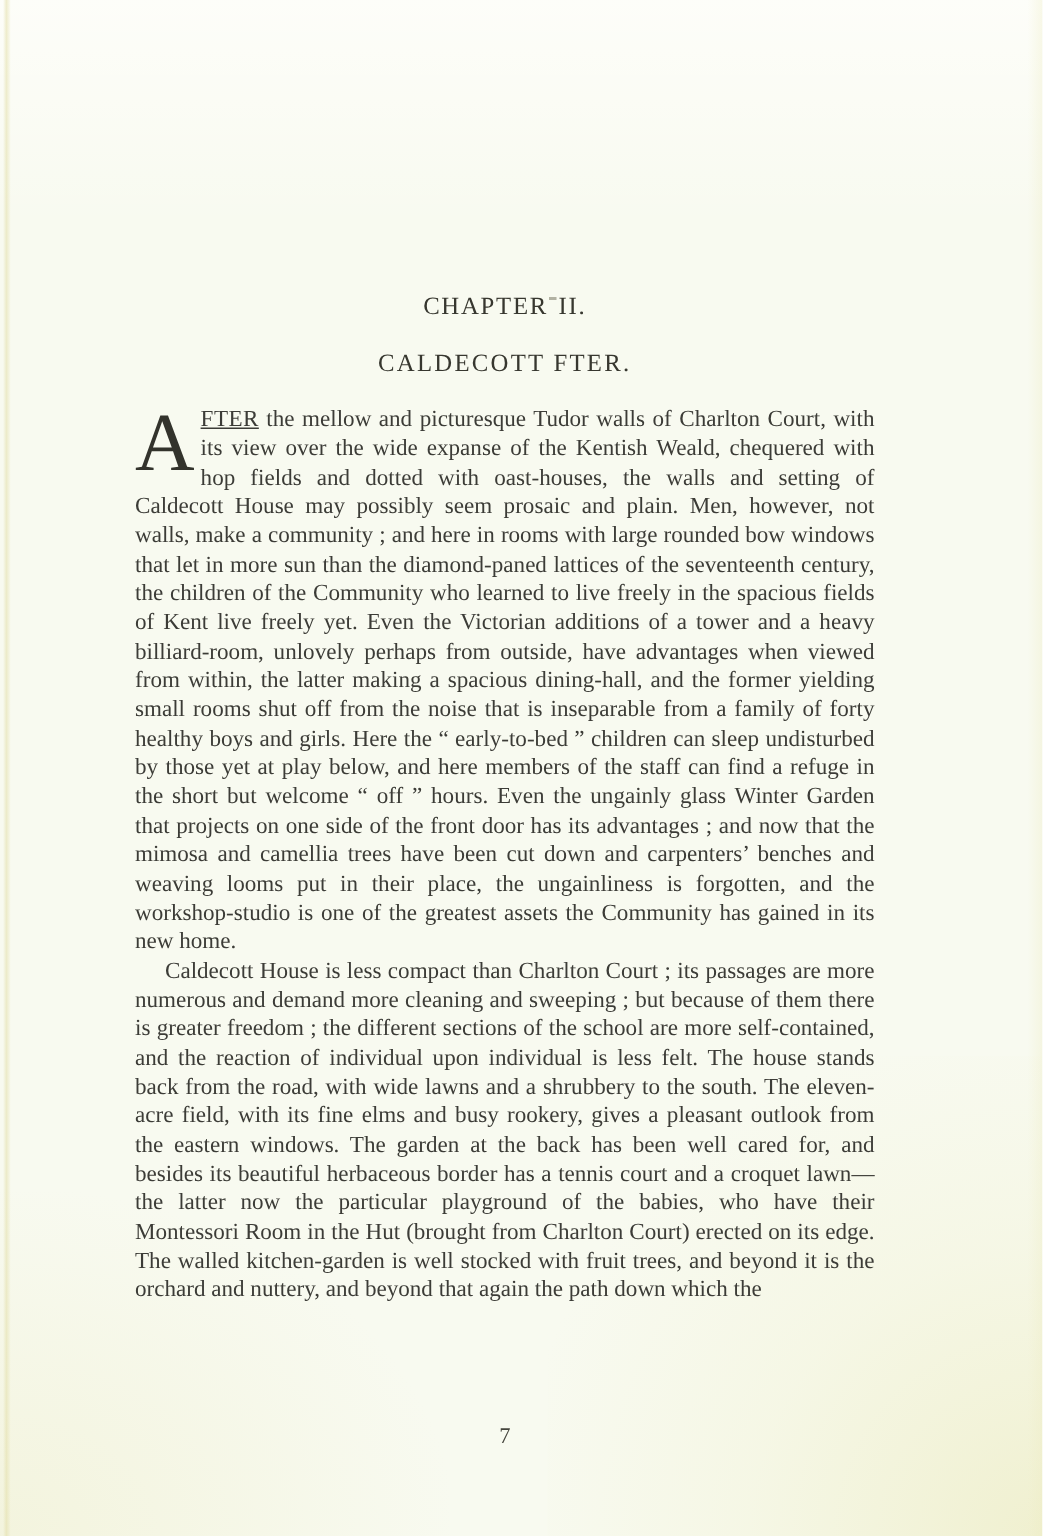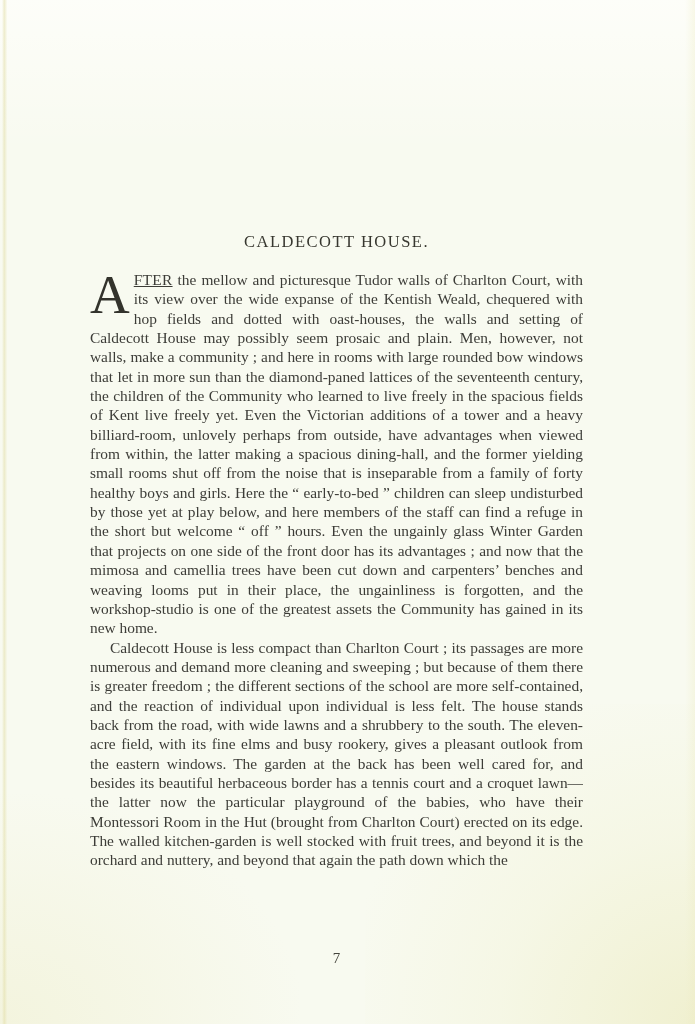--- a/index.html
+++ b/index.html
@@ -176,22 +176,25 @@
 <div id="page">
 
   <div class="tone-top"></div>
   <div class="tone-warm-bl"></div>
   <div class="tone-warm-br"></div>
   <div class="gutter-stripe"></div>
   <div class="edge-right"></div>
 
   <div class="content">
 
-
-    <div class="title-heading">CALDECOTT HOUSE.</div>
+    <div class="chapter-heading">
+      <span>CHAPTER</span><span class="scan-speck"></span><span>II.</span>
+    </div>
+
+    <div class="title-heading">CALDECOTT FTER.</div>
 
     <div class="body-block">
 
       <p class="para">
         <span class="dropcap">A</span><span class="smallcaps-run">FTER</span><span> the mellow and picturesque Tudor walls of Charlton Court, with its view over the wide expanse of the Kentish Weald, chequered with hop fields and dotted with oast-houses, the walls and setting of Caldecott House may possibly seem prosaic and plain.  Men, however, not walls, make a community ; and here in rooms with large rounded bow windows that let in more sun than the diamond-paned lattices of the seventeenth century, the children of the Community who learned to live freely in the spacious fields of Kent live freely yet.  Even the Victorian additions of a tower and a heavy billiard-room, unlovely perhaps from outside, have advantages when viewed from within, the latter making a spacious dining-hall, and the former yielding small rooms shut off from the noise that is inseparable from a family of forty healthy boys and girls.  Here the “ early-to-bed ” children can sleep undisturbed by those yet at play below, and here members of the staff can find a refuge in the short but welcome “ off ” hours.  Even the ungainly glass Winter Garden that projects on one side of the front door has its advantages ;  and now that the mimosa and camellia trees have been cut down and carpenters’ benches and weaving looms put in their place, the ungainliness is forgotten, and the workshop-studio is one of the greatest assets the Community has gained in its new home.</span>
       </p>
 
       <p class="para indent">Caldecott House is less compact than Charlton Court ;  its passages are more numerous and demand more cleaning and sweeping ;  but because of them there is greater freedom ;  the different sections of the school are more self-contained, and the reaction of individual upon individual is less felt.  The house stands back from the road, with wide lawns and a shrubbery to the south.  The eleven-acre field, with its fine elms and busy rookery, gives a pleasant outlook from the eastern windows.  The garden at the back has been well cared for, and besides its beautiful herbaceous border has a tennis court and a croquet lawn—the latter now the particular playground of the babies, who have their Montessori Room in the Hut (brought from Charlton Court) erected on its edge.  The walled kitchen-garden is well stocked with fruit trees, and beyond it is the orchard and nuttery, and beyond that again the path down which the</p>
 
     </div>

